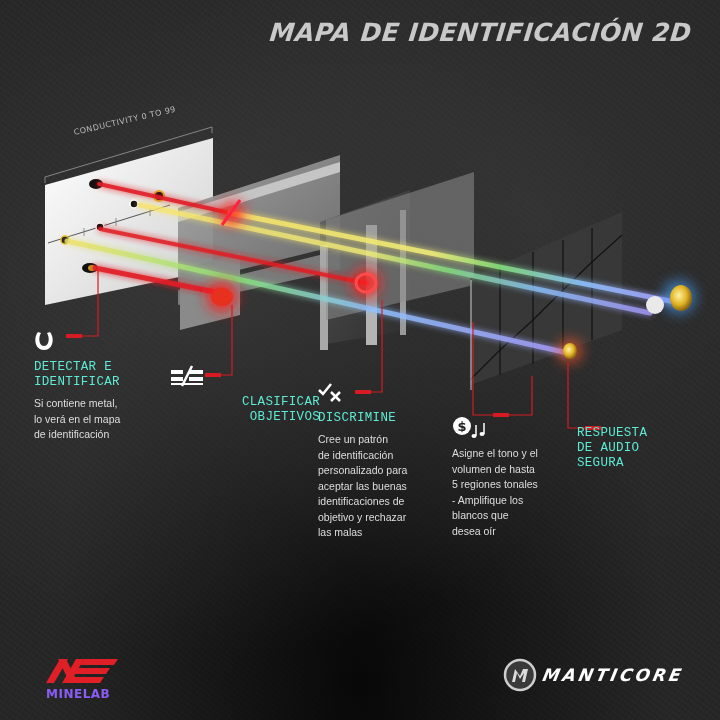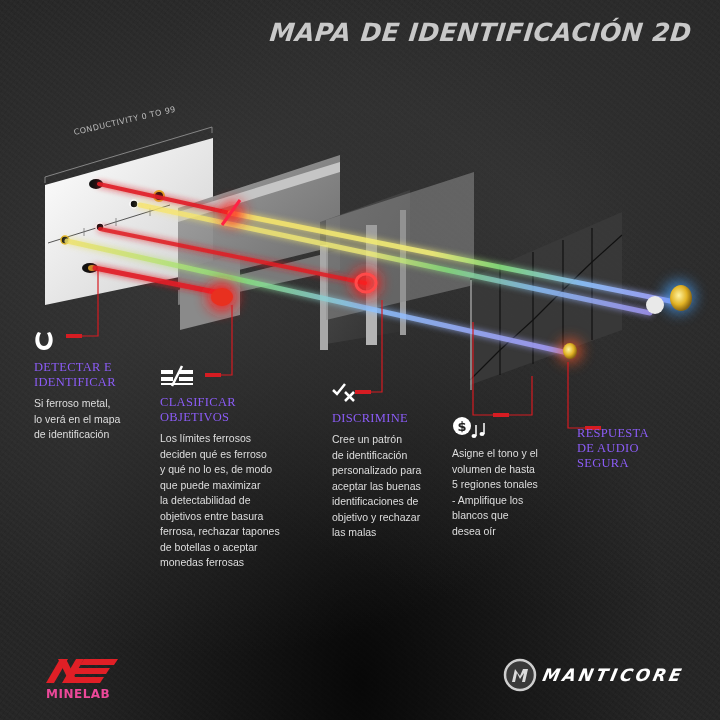--- a/index.html
+++ b/index.html
@@ -22,32 +22,32 @@
     white-space: nowrap;
   }
   .diagram { position: absolute; left: 0; top: 0; width: 720px; height: 720px; }
   .cond-label {
     position: absolute; left: 75px; top: 128px; font-size: 8px; color: #bbb;
     transform: rotate(-13deg); transform-origin: left bottom; letter-spacing: 0.5px;
     font-family: "DejaVu Sans", sans-serif; white-space: nowrap;
   }
   .section { position: absolute; }
   .section .heading {
-    font-family: Liberation Serif, serif; font-size: 12.5px; line-height: 15px;
-    letter-spacing: 0.3px; color: #8b5cf6; white-space: pre-line; margin-top: 6px;
+    font-family: Liberation Mono, monospace; font-size: 12.5px; line-height: 15px;
+    letter-spacing: 0.3px; color: #5eead4; white-space: pre-line; margin-top: 6px;
   }
   .section .desc {
     font-family: "Liberation Sans", sans-serif; font-size: 10.5px; line-height: 15.5px;
     color: #dedede; white-space: pre-line; margin-top: 6px;
   }
   .icon { height: 26px; display: flex; align-items: center; }
   .minelab { position: absolute; left: 44px; top: 655px; width: 80px; }
   .minelab-word {
     font-family: "DejaVu Sans", sans-serif; font-weight: bold; font-size: 12px;
-    color: #ec4899; letter-spacing: 0.5px; margin-top: -2px; padding-left: 2px;
+    color: #8b5cf6; letter-spacing: 0.5px; margin-top: -2px; padding-left: 2px;
   }
   .manticore { position: absolute; left: 503px; top: 658px; display: flex; align-items: center; }
   .manticore-word {
     font-family: "DejaVu Sans", sans-serif; font-weight: bold; font-style: italic;
     font-size: 17px; letter-spacing: 3px; color: #fff; margin-left: 6px;
     transform: skewX(-12deg);
   }
 </style>
 </head>
 <body>
@@ -179,50 +179,41 @@
 <div class="cond-label">CONDUCTIVITY 0 TO 99</div>
 
 <div class="section" style="left:34px; top:328px; width:110px;">
   <div class="icon">
     <svg width="20" height="22" viewBox="0 0 20 22">
         <path d="M4 2 C-1 8 1 20 10 20 C19 20 21 8 16 2 L13 3 C16 8 15 16 10 16 C5 16 4 8 7 3 Z" fill="#fff"></path>
       </svg>
   </div>
   <div class="heading">DETECTAR E
 IDENTIFICAR</div>
-  <div class="desc">Si ferroso metal,
+  <div class="desc">Si contiene metal,
 lo verá en el mapa
 de identificación</div>
 </div>
 
-<div class="section" style="left:160px; top:363px; width:150px;">
+<div class="section" style="left:170px; top:363px; width:150px;text-align:right;">
   <div class="icon">
     <svg width="34" height="22" viewBox="0 0 34 22">
       <rect x="1" y="5" width="12" height="4" fill="#fff"></rect>
         <rect x="1" y="12" width="12" height="4" fill="#fff"></rect>
       <rect x="19" y="5" width="14" height="4" fill="#fff"></rect>
         <rect x="19" y="12" width="14" height="4" fill="#fff"></rect>
       <rect x="1" y="18" width="32" height="2" fill="#fff"></rect>
       <line x1="12" y1="21" x2="22" y2="1" stroke="#fff" stroke-width="2.5"></line>
     </svg>
   </div>
   <div class="heading">CLASIFICAR
 OBJETIVOS</div>
-  <div class="desc">Los límites ferrosos
-deciden qué es ferroso
-y qué no lo es, de modo
-que puede maximizar
-la detectabilidad de
-objetivos entre basura
-ferrosa, rechazar tapones
-de botellas o aceptar
-monedas ferrosas</div>
-</div>
-
-<div class="section" style="left:332px; top:379px; width:130px;">
+</div>
+
+<div class="section" style="left:318px; top:379px; width:130px;">
   <div class="icon">
     <svg width="24" height="20" viewBox="0 0 24 20">
       <polyline points="1,8 5,12 13,2" fill="none" stroke="#fff" stroke-width="2.5"></polyline>
       <line x1="13" y1="10" x2="22" y2="19" stroke="#fff" stroke-width="2.5"></line>
       <line x1="22" y1="10" x2="13" y2="19" stroke="#fff" stroke-width="2.5"></line>
     </svg>
   </div>
   <div class="heading">DISCRIMINE</div>
   <div class="desc">Cree un patrón
 de identificación

